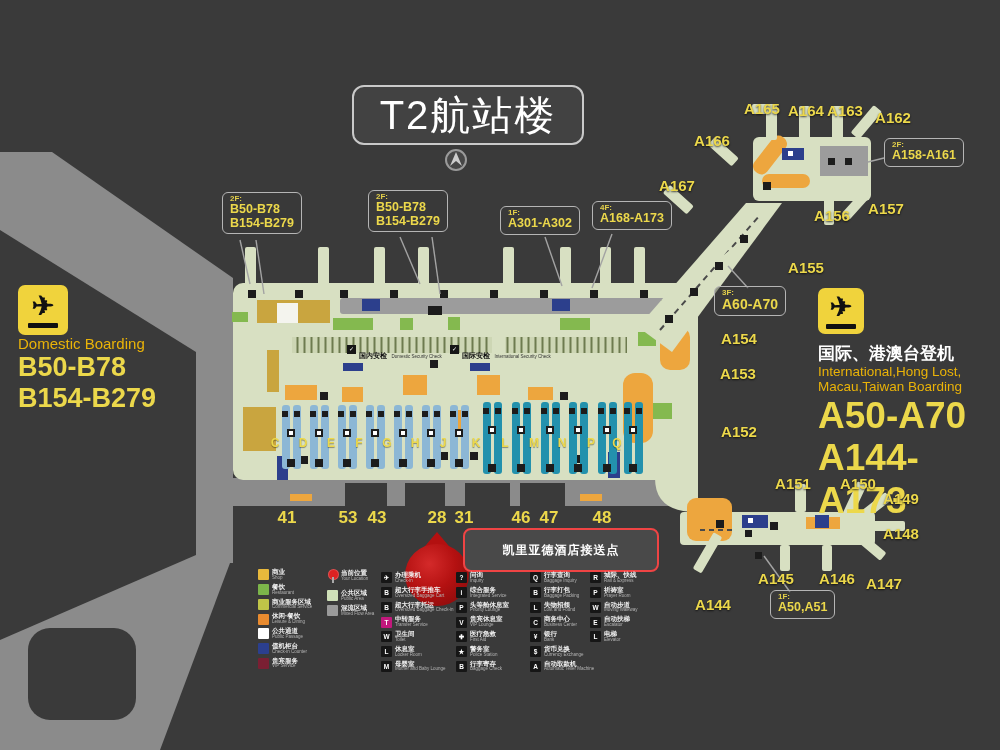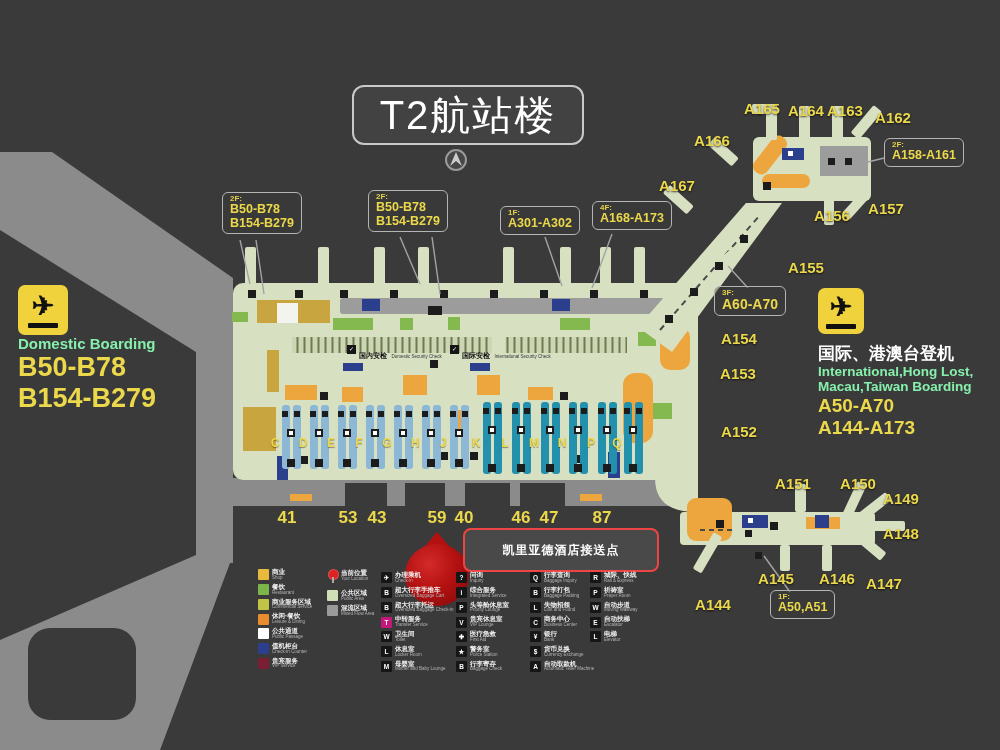--- a/index.html
+++ b/index.html
@@ -40,25 +40,25 @@
 
   
   .panel{color:#fff;}
   .panel .plane-ic{
     width:50px;height:50px;border-radius:7px;background:var(--yellowicon,#f0d33c);
     color:#111;display:flex;flex-direction:column;align-items:center;justify-content:center;
     font-size:27px;line-height:1;font-weight:bold;
   }
   .panel .plane-ic .bar{width:30px;height:5px;background:#111;margin-top:3px;border-radius:1px;}
   .panel .zh{font-size:20px;font-weight:bold;margin-top:8px;}
-  .panel .en{font-size:15px;font-weight:bold;color:#86efac;}
+  .panel .en{font-size:15px;font-weight:normal;color:#eab308;}
   .panel .rng{font-size:27px;font-weight:bold;color:var(--yellow);line-height:1.15;}
   .panel-right .zh{font-size:17px;}
   .panel-right .en{font-size:13.5px;line-height:1.1;}
-  .panel-right .rng{font-size:19px;}
+  .panel-right .rng{font-size:37px;}
 
   
   .callout{
     border:1.5px solid #b5b5b5;border-radius:6px;
     background:rgba(58,58,58,.45);
     padding:2px 7px 3px 7px;color:var(--yellow);
     font-weight:bold;line-height:1.05;white-space:nowrap;
   }
   .callout .floor{display:block;font-size:8px;color:var(--yellow);opacity:.95;}
   .callout .ln{display:block;font-size:12.5px;}
@@ -502,29 +502,29 @@
     </div>
 
   <div>
 
       <span class="abs ctr curb-num" style="left: 287px; top: 518px;">41</span>
 
       <span class="abs ctr curb-num" style="left: 348px; top: 518px;">53</span>
 
       <span class="abs ctr curb-num" style="left: 377px; top: 518px;">43</span>
 
-      <span class="abs ctr curb-num" style="left: 437px; top: 518px;">59</span>
-
-      <span class="abs ctr curb-num" style="left: 464px; top: 518px;">40</span>
+      <span class="abs ctr curb-num" style="left: 437px; top: 518px;">28</span>
+
+      <span class="abs ctr curb-num" style="left: 464px; top: 518px;">31</span>
 
       <span class="abs ctr curb-num" style="left: 521px; top: 518px;">46</span>
 
       <span class="abs ctr curb-num" style="left: 549px; top: 518px;">47</span>
 
-      <span class="abs ctr curb-num" style="left: 602px; top: 518px;">87</span>
+      <span class="abs ctr curb-num" style="left: 602px; top: 518px;">48</span>
     </div>
 
   <div>
 
       <span class="abs ctr zone-letter" style="left: 275px; top: 443px;">C</span>
 
       <span class="abs ctr zone-letter" style="left: 303px; top: 443px;">D</span>
 
       <span class="abs ctr zone-letter" style="left: 331px; top: 443px;">E</span>
 

